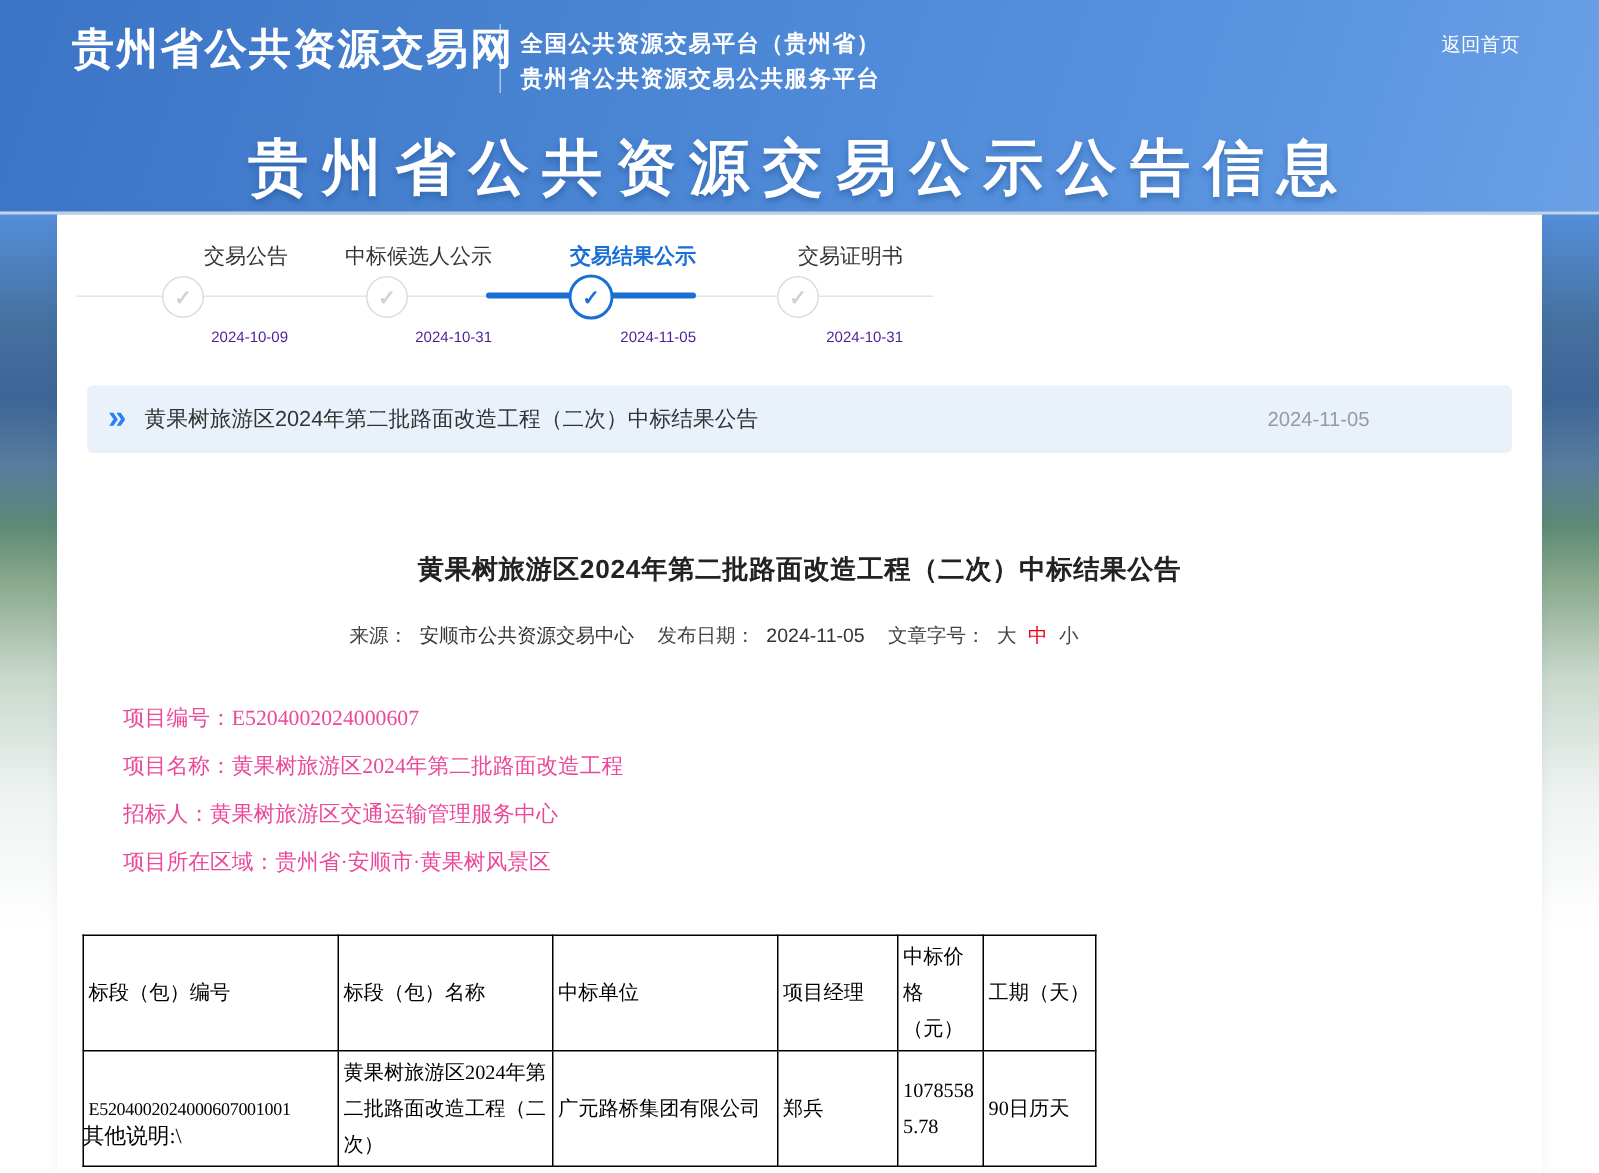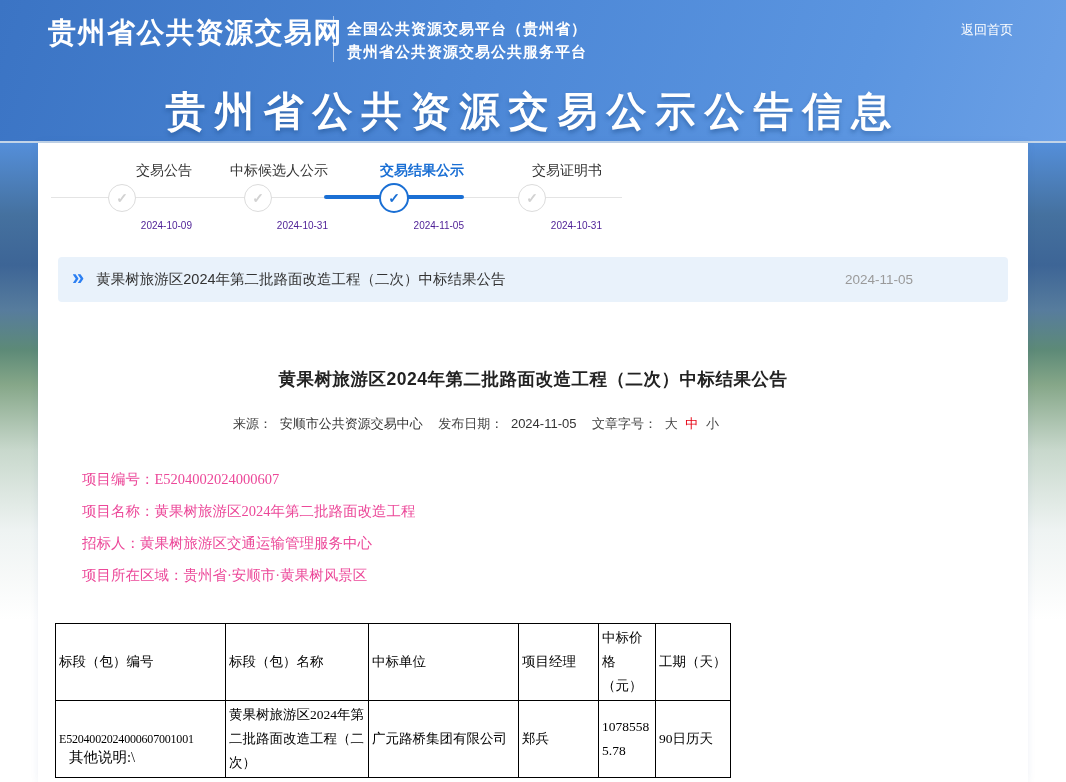--- a/index.html
+++ b/index.html
@@ -14,21 +14,20 @@
         #86a789 385px, #c8d8cc 450px,
         #eef3f2 530px, #ffffff 620px, #ffffff 782px);
     position:relative;
   }
 
   
   .header {
     position:absolute; left:0; top:0; width:1066px; height:143px;
     background:linear-gradient(108deg, #3b74c4 0%, #4c87d6 45%, #5b95e0 80%, #6ba0e6 100%);
     border-bottom:2px solid #c2d4e8;
-    font-family:Liberation Serif, serif;
   }
   .site-name {
     position:absolute; left:48px; top:14px;
     font-size:28px; font-weight:bold; color:#ffffff; letter-spacing:1.5px;
   }
   .site-name-en {
     position:absolute; left:48px; top:51px;
     font-size:12.5px; color:rgba(255,255,255,0.93); letter-spacing:0.4px;
   }
   .header-divider {
@@ -120,21 +119,21 @@
     border:1px solid #000; text-align:left; vertical-align:middle;
     font-weight:normal; padding:2px 3px; line-height:24px; word-break:break-all;
   }
   .result-table thead tr { height:48px; }
   .result-table tbody tr { height:74px; }
   .td-code { white-space:nowrap; font-size:12px; letter-spacing:-0.2px; }
 
   .footer-note {
     position:absolute; left:17px; top:605px;
     font-family:"Liberation Serif","DejaVu Serif",serif;
-    font-size:14.5px; color:#000;padding-left:14px;
+    font-size:14.5px; color:#000;
   }
 </style>
 </head>
 <body>
 
 <div class="header">
   <div class="site-name">贵州省公共资源交易网</div>
   <div class="header-divider"></div>
   <div class="platform-names">
     <div>全国公共资源交易平台（贵州省）</div>

